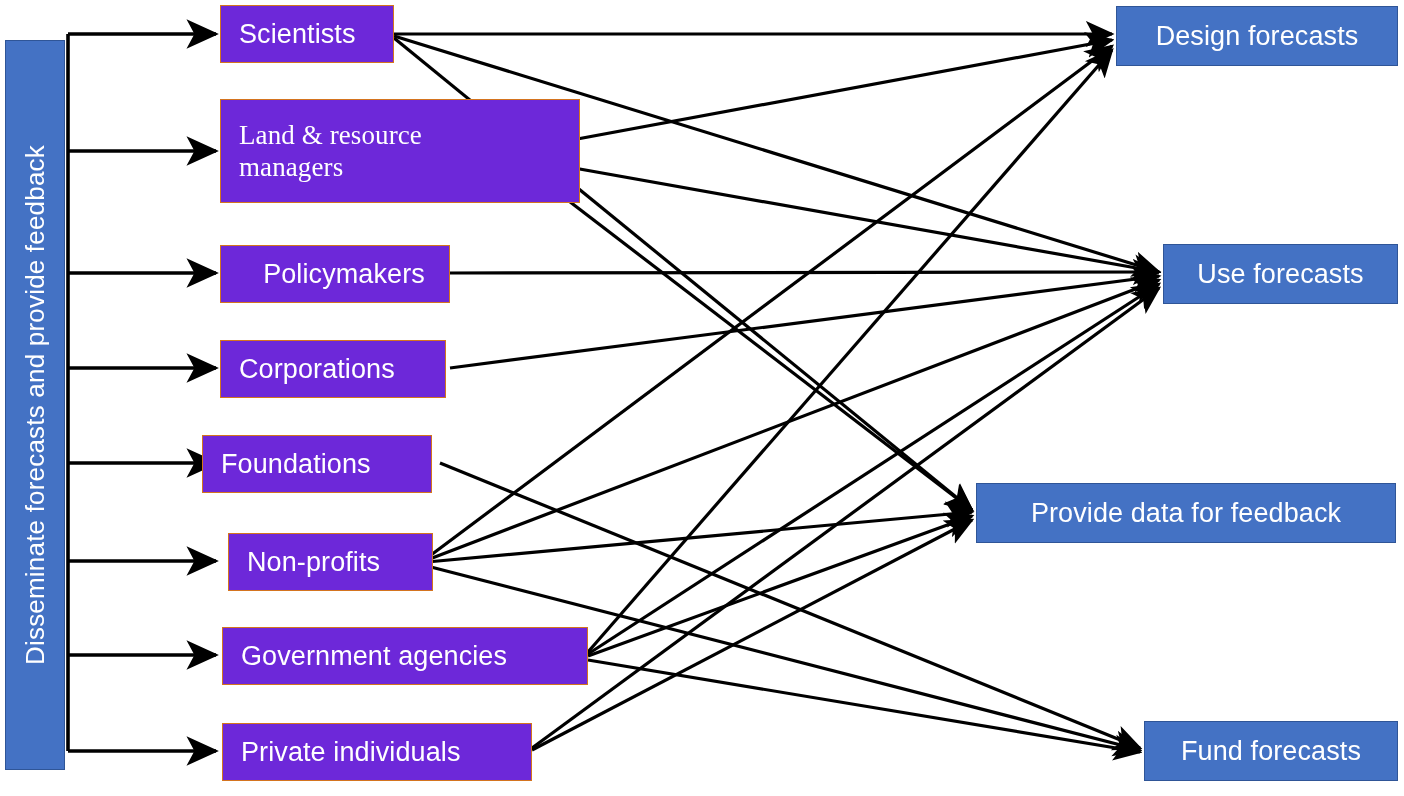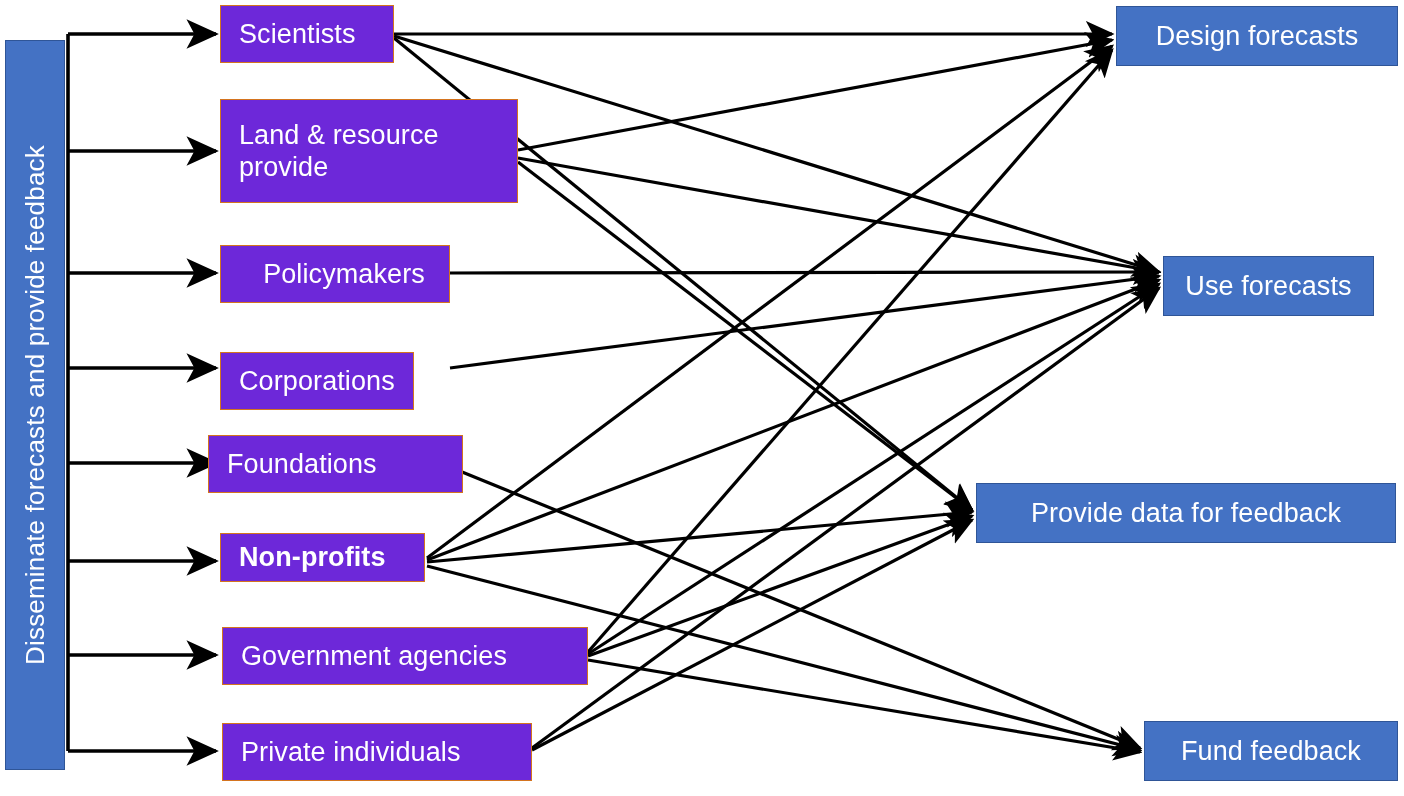--- a/index.html
+++ b/index.html
@@ -145,60 +145,60 @@
   </svg>
 
   <div class="vbar">
     <span>Disseminate forecasts and provide feedback</span>
   </div>
 
   <div class="node orange" style="left:220px; top:5px; width:174px; height:58px;">
     <span>Scientists</span>
   </div>
 
-  <div class="node orange multiline" style="left:220px; top:99px; width:298px; height:104px;">
+  <div class="node orange multiline" style="left:220px; top:99px; width:360px; height:104px;font-family:Liberation Serif, serif;">
     <span>
       <span>Land &amp; resource</span><br>
-      <span>provide</span>
+      <span>managers</span>
     </span>
   </div>
 
   <div class="node orange" style="left:220px; top:245px; width:230px; height:58px;justify-content:center;">
     <span>Policymakers</span>
   </div>
 
-  <div class="node orange" style="left:220px; top:352px; width:194px; height:58px;align-items:center;">
+  <div class="node orange" style="left:220px; top:340px; width:226px; height:58px;align-items:center;">
     <span>Corporations</span>
   </div>
 
-  <div class="node orange" style="left:208px; top:435px; width:255px; height:58px;">
+  <div class="node orange" style="left:202px; top:435px; width:230px; height:58px;">
     <span>Foundations</span>
   </div>
 
-  <div class="node orange" style="left:220px; top:533px; width:205px; height:49px;font-weight:bold;">
+  <div class="node orange" style="left:228px; top:533px; width:205px; height:58px;">
     <span>Non-profits</span>
   </div>
 
   <div class="node orange" style="left:222px; top:627px; width:366px; height:58px;">
     <span>Government agencies</span>
   </div>
 
   <div class="node orange" style="left:222px; top:723px; width:310px; height:58px;">
     <span>Private individuals</span>
   </div>
 
   <div class="node blue" style="left:1116px; top:6px; width:282px; height:60px;">
     <span>Design forecasts</span>
   </div>
 
-  <div class="node blue" style="left:1163px; top:256px; width:211px; height:60px;">
+  <div class="node blue" style="left:1163px; top:244px; width:235px; height:60px;">
     <span>Use forecasts</span>
   </div>
 
   <div class="node blue" style="left:976px; top:483px; width:420px; height:60px;">
     <span>Provide data for feedback</span>
   </div>
 
   <div class="node blue" style="left:1144px; top:721px; width:254px; height:60px;">
-    <span>Fund feedback</span>
+    <span>Fund forecasts</span>
   </div>
 
 </div>
 
 </body></html>

